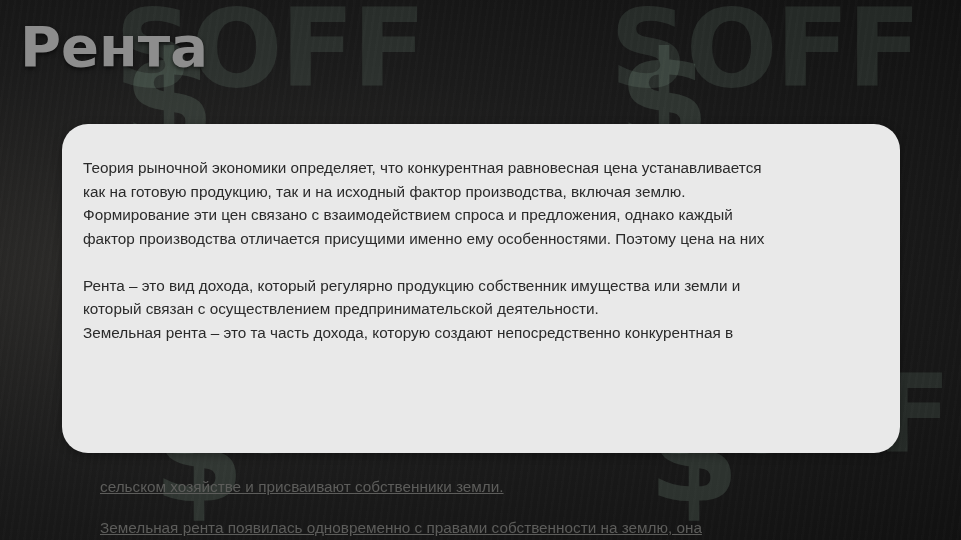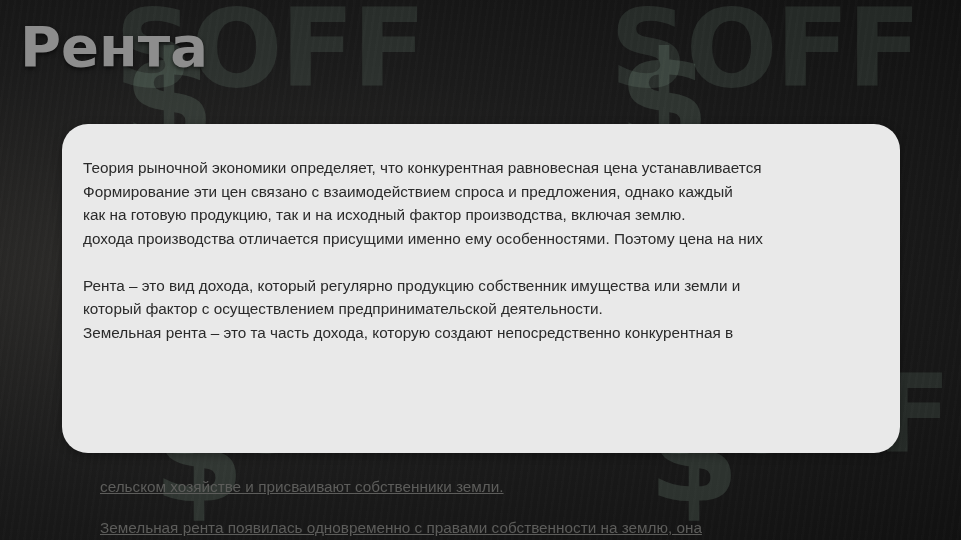--- a/index.html
+++ b/index.html
@@ -138,26 +138,26 @@
     <span class="wm-s wm-s4">$</span>
     <span class="wm wm-d">SOFF</span>
   </div>
 
   <div class="title">Рента</div>
 
   <div class="card"></div>
 
   <div class="body-text">
     <p>Теория рыночной экономики определяет, что конкурентная равновесная цена устанавливается</p>
+    <p>как на готовую продукцию, так и на исходный фактор производства, включая землю.</p>
     <p>Формирование эти цен связано с взаимодействием спроса и предложения, однако каждый</p>
-    <p>как на готовую продукцию, так и на исходный фактор производства, включая землю.</p>
-    <p>дохода производства отличается присущими именно ему особенностями. Поэтому цена на них</p>
+    <p>фактор производства отличается присущими именно ему особенностями. Поэтому цена на них</p>
     <p class="spacer"></p>
     <p>Рента – это вид дохода, который регулярно продукцию собственник имущества или земли и</p>
-    <p>который фактор с осуществлением предпринимательской деятельности.</p>
+    <p>который связан с осуществлением предпринимательской деятельности.</p>
     <p>Земельная рента – это та часть дохода, которую создают непосредственно конкурентная в</p>
   </div>
 
   <div class="overflow-text">
     <p>сельском хозяйстве и присваивают собственники земли.</p>
     <p>Земельная рента появилась одновременно с правами собственности на землю, она</p>
     <p>характеризует отношения земельных собственников с пользователями земли.</p>
   </div>
 
 </div>

